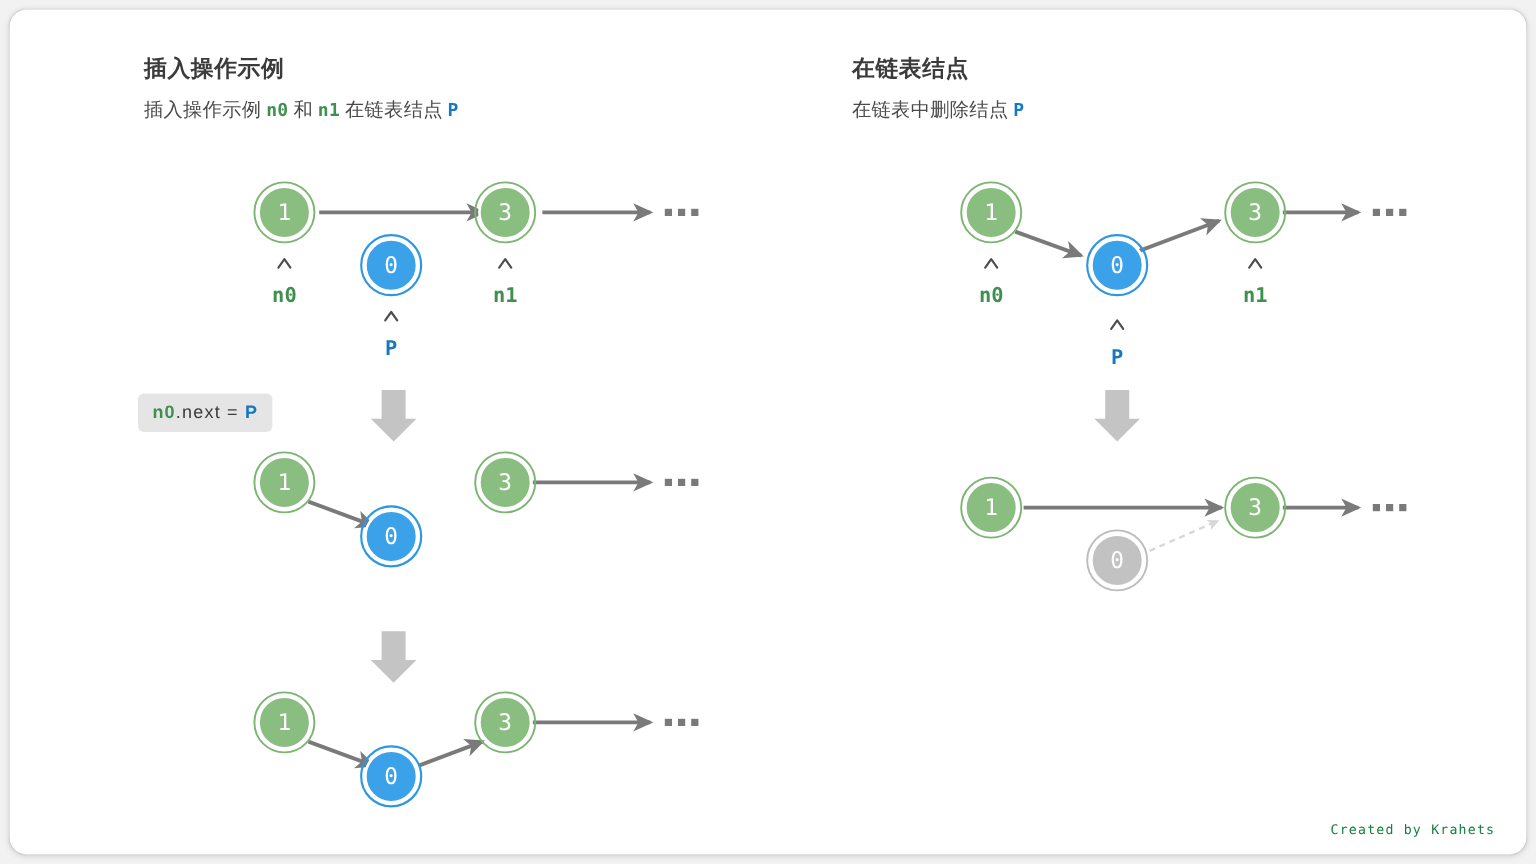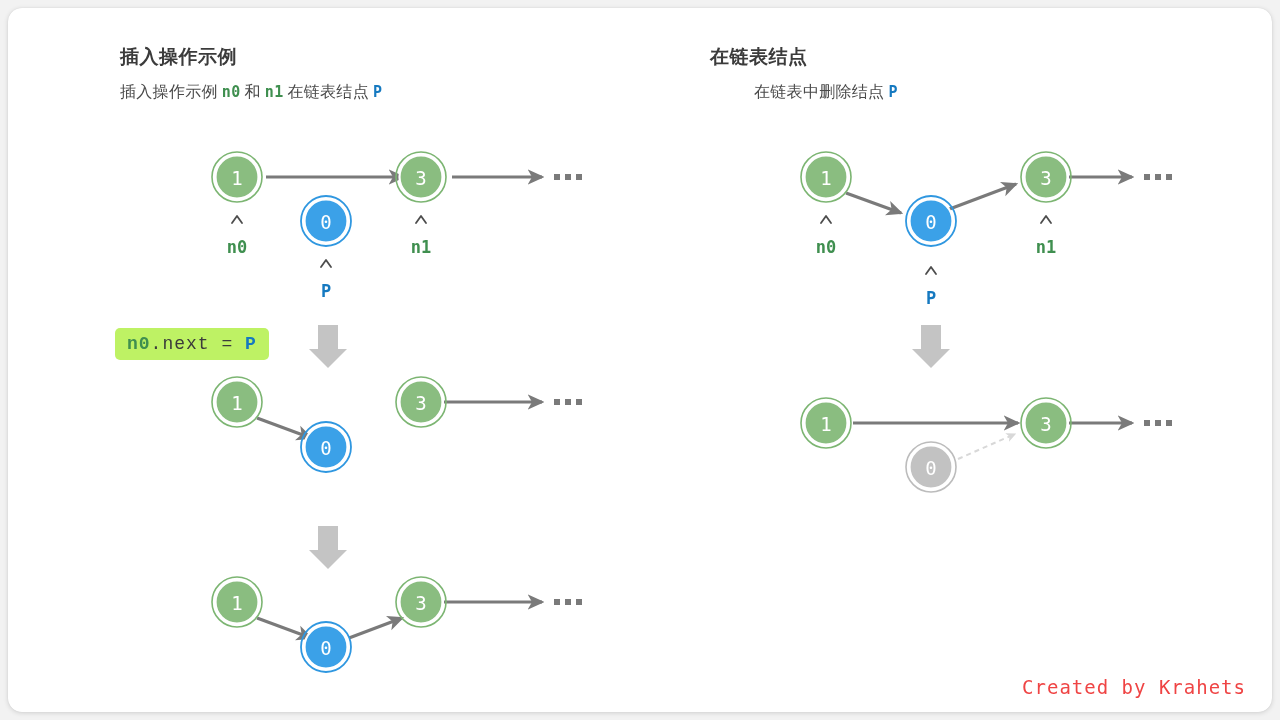--- a/index.html
+++ b/index.html
@@ -57,25 +57,25 @@
     color: #1579c0;
     font-weight: bold;
     font-family: "DejaVu Sans Mono", "Liberation Mono", monospace;
     font-size: 15px;
     padding: 0 4px;
   }
 
   
   .code-pill {
     position: absolute;
-    background: #bef264;
+    background: #e5e5e5;
     border-radius: 5px;
     padding: 6px 12px;
-    font-family: Liberation Mono, monospace;
-    font-size: 18px;
+    font-family: Liberation Sans, sans-serif;
+    font-size: 15px;
     color: #3b3b3b;
     white-space: nowrap;
     letter-spacing: 1px;
     line-height: 20px;
   }
   .code-pill .g { color: #3f8f4f; font-weight: bold; }
   .code-pill .b { color: #1579c0; font-weight: bold; }
   .code-pill .d { color: #3b3b3b; }
 
   
@@ -108,40 +108,40 @@
     stroke-linecap: round;
     stroke-linejoin: round;
   }
 
   
   #footer {
     position: absolute;
     right: 26px;
     bottom: 14px;
     font-family: "DejaVu Sans Mono", "Liberation Mono", monospace;
-    font-size: 19px;
-    color: #ef4444;
+    font-size: 11px;
+    color: #15803d;
     letter-spacing: 1px;
   }
 </style>
 </head>
 <body>
 
 <div id="stage">
   <div id="card">
 
     <div class="panel-title" style="left:112px; top:36px;">插入操作示例</div>
 
     <div class="panel-sub" style="left:112px; top:74px;">
       <span>插入操作示例</span><span class="tok-green">n0</span><span>和</span><span class="tok-green">n1</span><span>在链表结点</span><span class="tok-blue">P</span>
     </div>
 
     <div class="panel-title" style="left:702px; top:36px;">在链表结点</div>
 
-    <div class="panel-sub" style="left:702px; top:74px;margin-left:44px;">
+    <div class="panel-sub" style="left:702px; top:74px;">
       <span>在链表中删除结点</span><span class="tok-blue">P</span>
     </div>
 
     <div class="code-pill" style="left:107px; top:320px;">
       <span class="g">n0</span><span class="d">.next = </span><span class="b">P</span>
     </div>
 
 
 
     <svg id="gfx" viewBox="0 0 1264 704">

